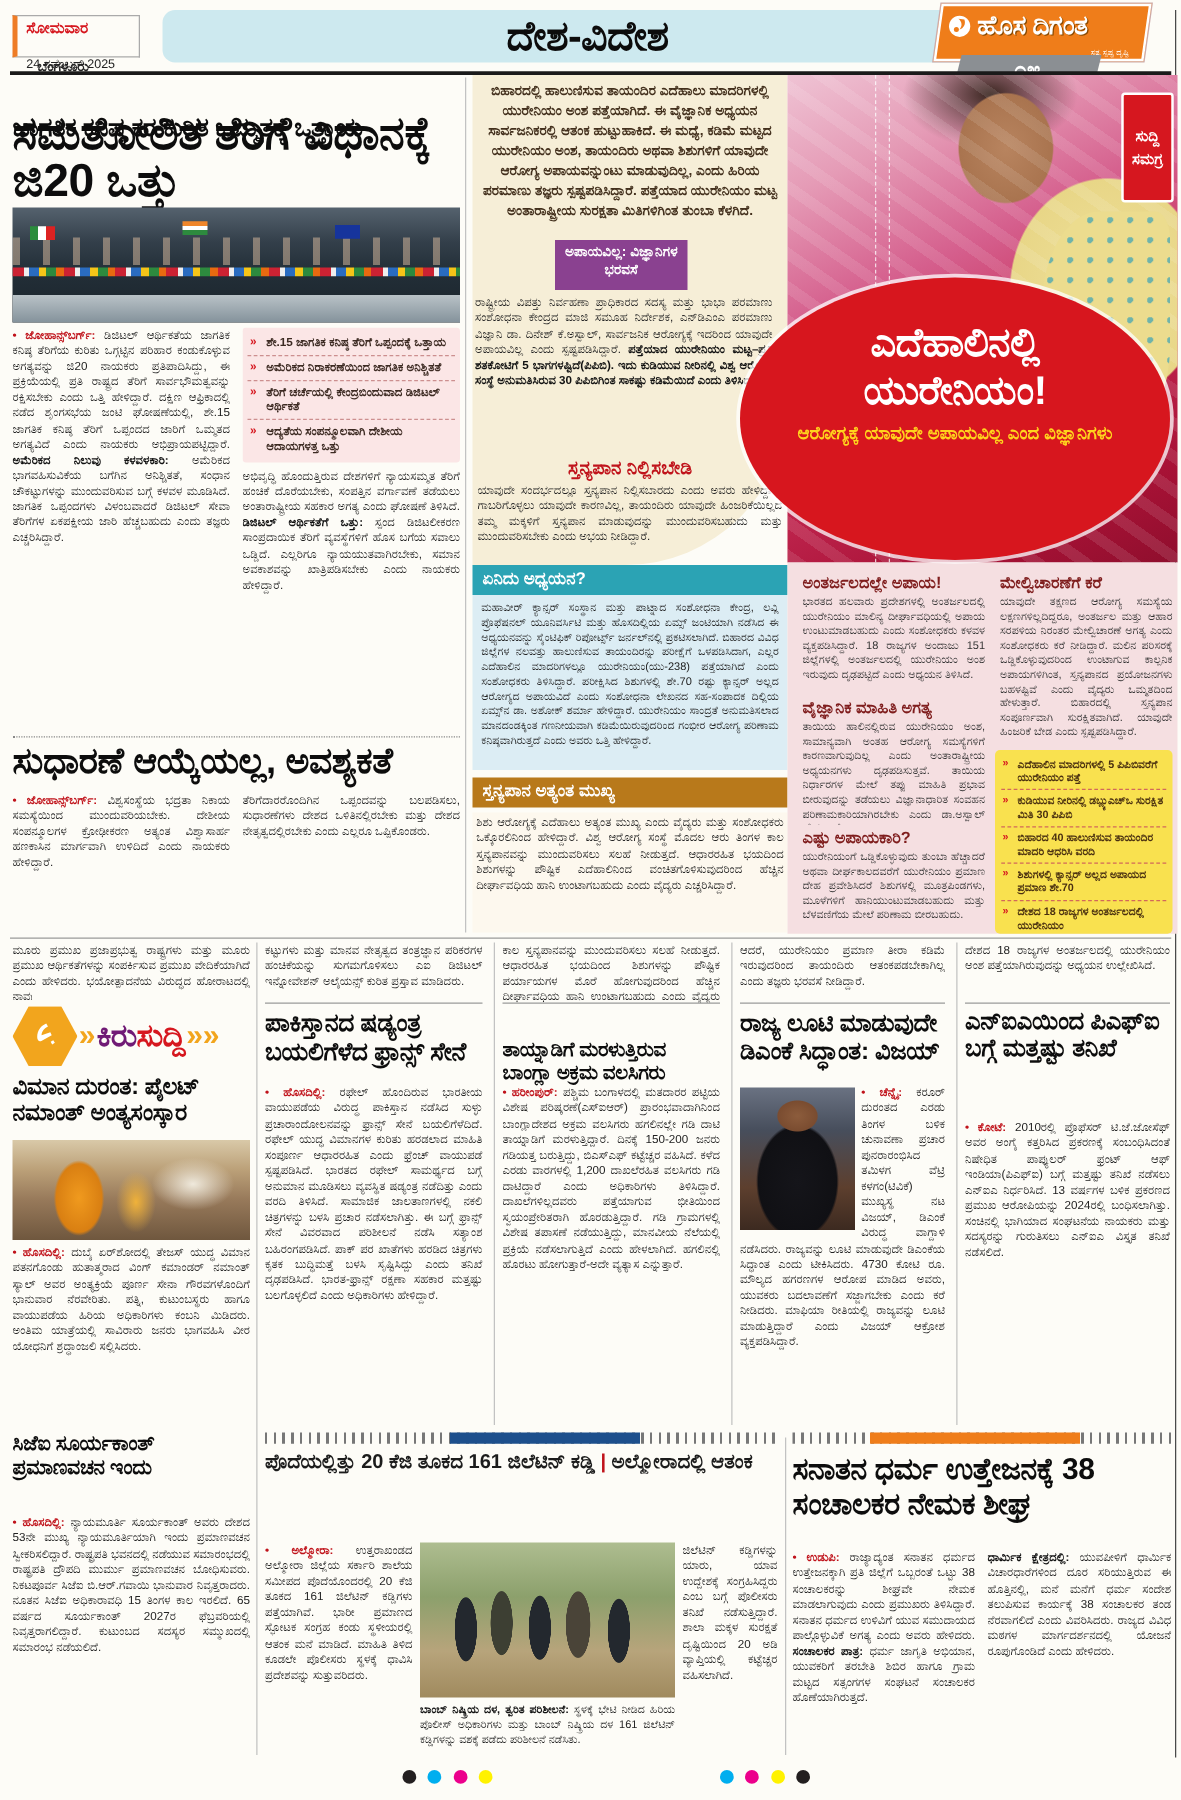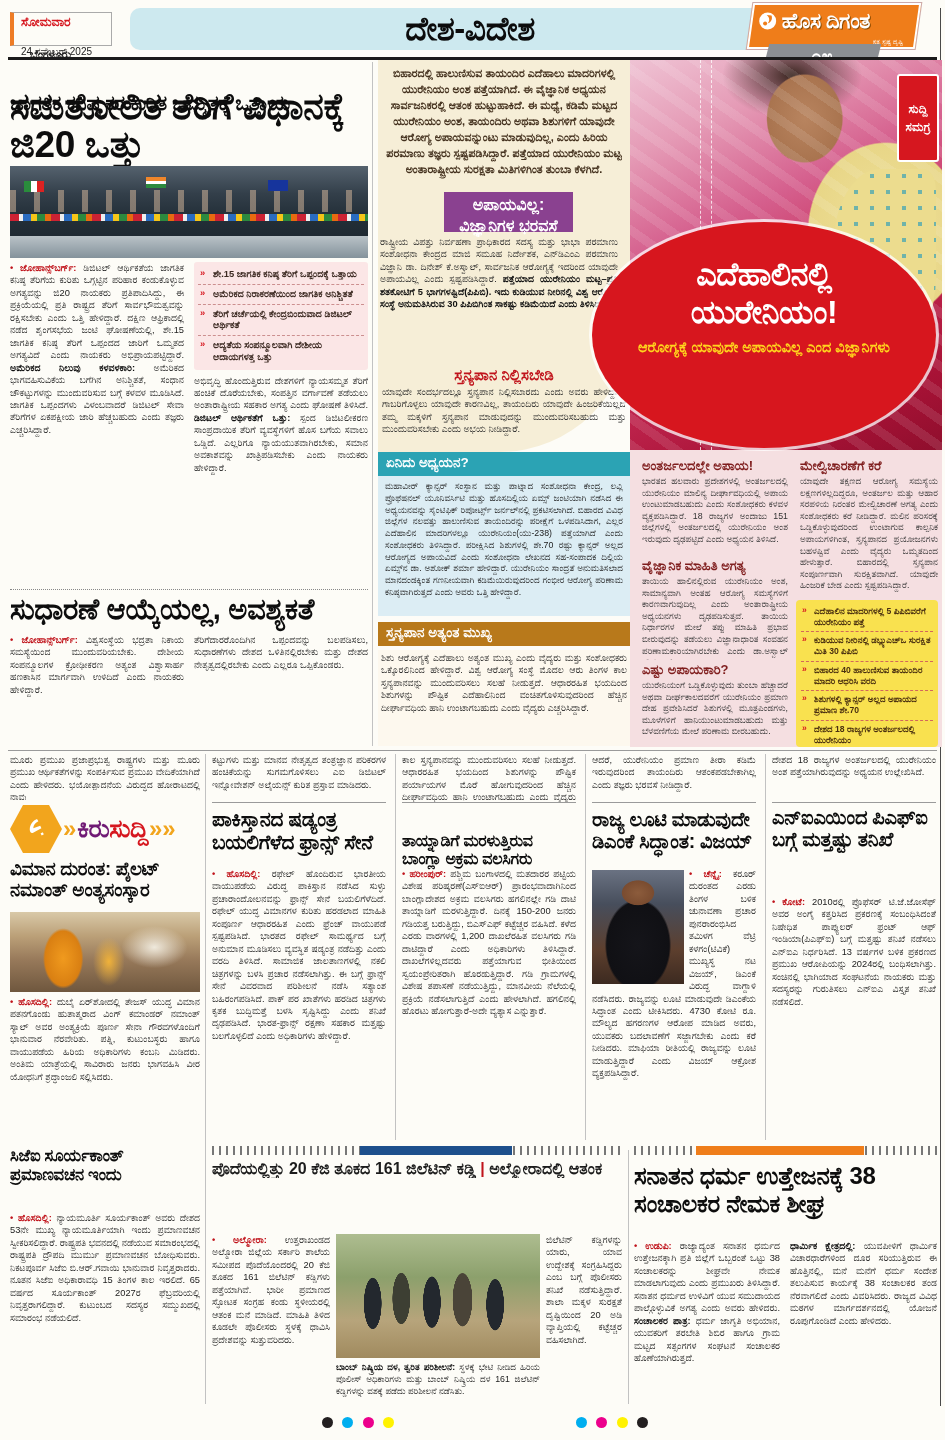--- a/index.html
+++ b/index.html
@@ -68,22 +68,22 @@
   
   #g20-bullets{background:#fbe6e6;border-radius:3px;padding:3px 4px;}
   .bx-item{position:relative;padding:3px 2px 4px 15px;font-size:9.4px;font-weight:bold;color:#3c2a22;
            line-height:1.25;border-bottom:1px dashed #cc8f8f;text-align:left;}
   .bx-item:last-child{border-bottom:none;}
   .bx-item::before{content:"\00BB";color:#d6171f;position:absolute;left:2px;top:2px;font-weight:bold;}
   
   #cream-panel{left:378px;top:60px;width:252px;height:392px;background:#f6eed7;border-bottom-right-radius:130px;}
   #u-lead{left:384px;top:66px;width:240px;height:122px;font-size:11px;font-weight:bold;color:#43301d;
           line-height:1.45;text-align:center;overflow:hidden;}
-  #assure-box{left:444px;top:192px;width:129px;height:40px;background:#8a4190;color:#fff;font-weight:bold;
-              font-size:16px;line-height:1.3;text-align:center;padding:3px 4px;box-sizing:border-box;}
+  #assure-box{left:444px;top:192px;width:106px;height:40px;background:#8a4190;color:#fff;font-weight:bold;
+              font-size:11px;line-height:1.3;text-align:center;padding:3px 4px;box-sizing:border-box;}
   .teal-hd{background:#2ba3b4;color:#fff;font-weight:bold;font-size:13.5px;padding:3px 8px;box-sizing:border-box;}
   .teal-bd{background:#dcedf4;padding:5px 7px;box-sizing:border-box;}
   .milk-hd{background:#b8791b;color:#fff;font-weight:bold;font-size:13.5px;padding:3px 8px;box-sizing:border-box;}
   #nurse-title{color:#c0131b;font-weight:bold;font-size:15px;text-align:center;}
   #red-circle{left:592px;top:222px;width:344px;height:226px;border-radius:50%;background:#d7161e;z-index:5;
               box-shadow:0 0 0 3px rgba(255,255,255,.75);text-align:center;}
   .circle-big{color:#fff;font-weight:bold;font-size:32px;line-height:1.18;letter-spacing:-0.5px;}
   #circle-sub{color:#ffd41d;font-weight:bold;font-size:14.5px;line-height:1.35;width:78%;margin:6px auto 0;}
   #side-tag{left:897px;top:74px;width:42px;height:88px;background:#d6171f;border:2px solid #fff;border-radius:3px;
             z-index:6;color:#fff;font-weight:bold;font-size:12px;text-align:center;line-height:1.5;

